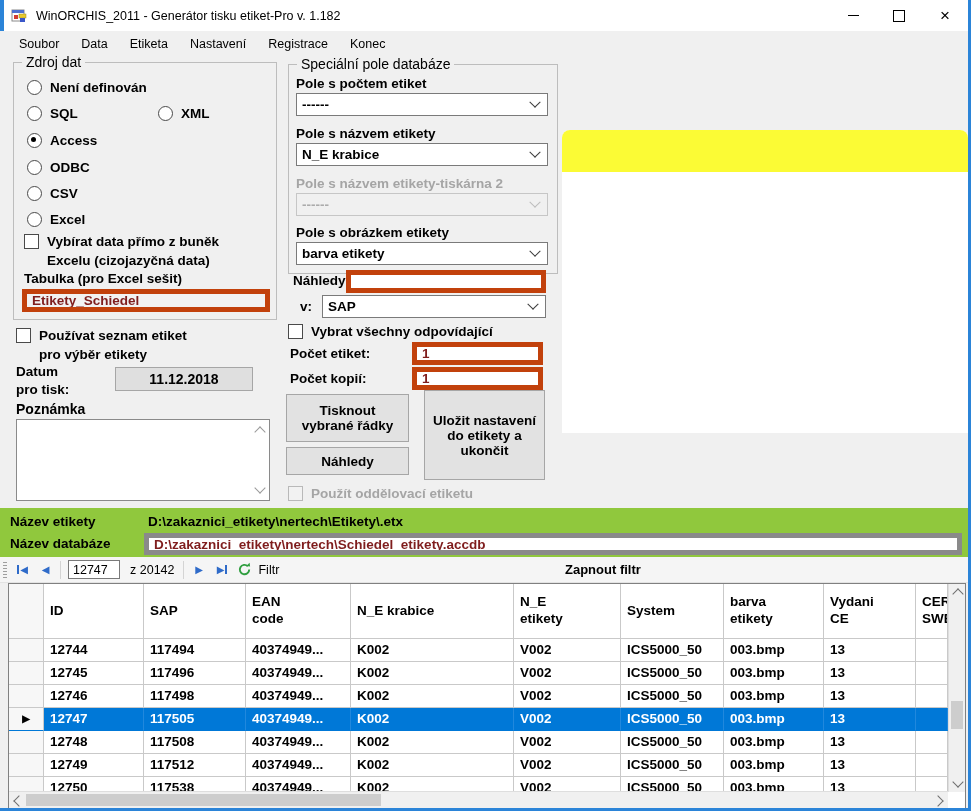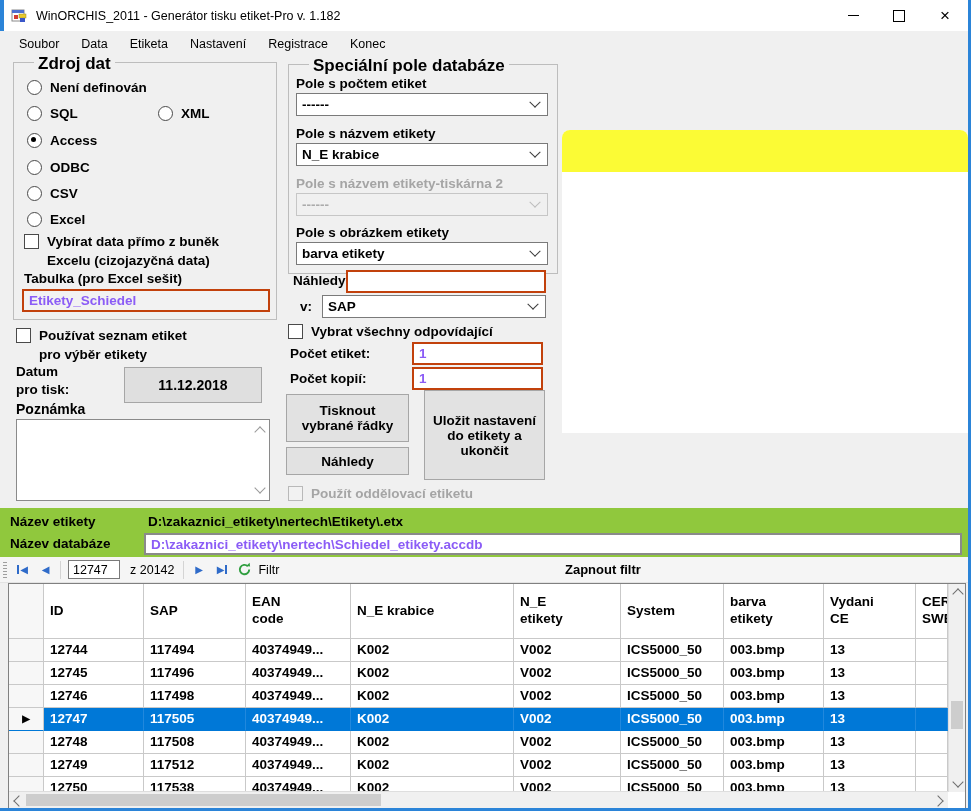--- a/index.html
+++ b/index.html
@@ -18,29 +18,29 @@
   .win-btn{width:46px;height:100%;display:flex;align-items:center;justify-content:center;}
   .glyph-min{width:11px;height:1px;background:#000;}
   .glyph-max{width:10px;height:10px;border:1px solid #000;}
   .glyph-close{font-size:17px;line-height:1;}
   .edge-strip{position:absolute;left:0;top:0;width:4px;height:37px;background:#2b84d8;}
   
   .menubar{position:absolute;left:0;top:31px;width:100%;height:25px;display:flex;align-items:center;font-size:12.5px;padding-left:8px;box-sizing:border-box;background:#f0f0f0;}
   .menu-item{padding:4px 11px;white-space:nowrap;}
   
   .groupbox{position:absolute;border:1px solid #bdbdbd;}
-  .gb-title{position:absolute;top:-9px;left:20px;background:#f0f0f0;padding:0 4px;font-weight:bold;font-size:17px;white-space:nowrap;}
+  .gb-title{position:absolute;top:-9px;left:8px;background:#f0f0f0;padding:0 4px;font-weight:normal;font-size:14px;white-space:nowrap;}
   
   .choice{position:absolute;display:flex;align-items:center;gap:8px;font-weight:bold;font-size:13.5px;white-space:nowrap;}
   .radio{width:13px;height:13px;border:1px solid #4a4a4a;border-radius:50%;background:#fff;position:relative;flex:none;}
   .radio.on::after{content:"";position:absolute;left:3px;top:3px;width:5px;height:5px;border-radius:50%;background:#000;}
   .cb{width:13px;height:13px;border:1px solid #4a4a4a;background:#fff;flex:none;}
   .cb.off2{border-color:#b9b9b9;background:#f2f2f2;}
   
-  .textbox{position:absolute;background:#fff;border:2px solid #c2410c;font-family:"Liberation Sans",sans-serif;font-weight:bold;font-size:13.5px;padding:0 5px;box-sizing:border-box;outline:none;color:#8b5cf6;}
+  .textbox{position:absolute;background:#fff;border:5px solid #c2410c;font-family:"Liberation Sans",sans-serif;font-weight:bold;font-size:13.5px;padding:0 5px;box-sizing:border-box;outline:none;color:#7f1d1d;}
   .textbox.gray{background:#f2f2f2;}
   .combo{position:absolute;background:#fff;border:1px solid #7a7a7a;box-sizing:border-box;display:flex;align-items:center;font-weight:bold;font-size:13.5px;padding-left:5px;white-space:nowrap;}
   .combo .chev{margin-left:auto;margin-right:8px;width:7px;height:7px;border-right:1.6px solid #3c3c3c;border-bottom:1.6px solid #3c3c3c;transform:rotate(45deg) translate(-2px,-2px);flex:none;}
   .combo.disabled{background:#f0f0f0;color:#ababab;border-color:#c6c6c6;}
   .combo.disabled .chev{border-color:#bdbdbd;}
   .btn{position:absolute;background:#e2e2e2;border:1px solid #a6a6a6;font-weight:bold;font-size:13.5px;display:flex;align-items:center;justify-content:center;text-align:center;box-sizing:border-box;padding:2px 6px;}
   
   .note{position:absolute;background:#fff;border:1px solid #8a8a8a;box-sizing:border-box;}
   .sb-chev{position:absolute;width:7px;height:7px;border-left:1.6px solid #9a9a9a;border-top:1.6px solid #9a9a9a;}
   
@@ -151,21 +151,21 @@
   <div class="lbl" style="position:absolute;left:24px;top:271px;">Tabulka (pro Excel sešit)</div>
   <input class="textbox gray" style="left: 22px; top: 289px; width: 248px; height: 23px;" value="Etikety_Schiedel">
 
   <div class="choice" style="left:16px;top:328px;">
     <span class="cb"></span>
       <span>Používat seznam etiket</span>
   </div>
   <div class="lbl" style="position:absolute;left:39px;top:347px;">pro výběr etikety</div>
   <div class="lbl" style="position:absolute;left:16px;top:364px;">Datum</div>
   <div class="lbl" style="position:absolute;left:16px;top:382px;">pro tisk:</div>
-  <div class="btn" style="left:124px;top:367px;width:138px;height:36px;background:#dfdfdf;font-size:14px;">11.12.2018</div>
+  <div class="btn" style="left:115px;top:367px;width:138px;height:24px;background:#dfdfdf;font-size:14px;">11.12.2018</div>
   <div class="lbl" style="position:absolute;left:16px;top:401px;font-size:14px;">Poznámka</div>
   <div class="note" style="left:16px;top:419px;width:254px;height:82px;">
     <span class="sb-chev" style="right:5px;top:8px;transform:rotate(45deg);"></span>
     <span class="sb-chev" style="right:5px;bottom:8px;transform:rotate(225deg);"></span>
   </div>
 
   <div class="groupbox" style="left:288px;top:64px;width:268px;height:208px;">
     <span class="gb-title">Speciální pole databáze</span>
   </div>
   <div class="lbl" style="position:absolute;left:296px;top:76px;">Pole s počtem etiket</div>

